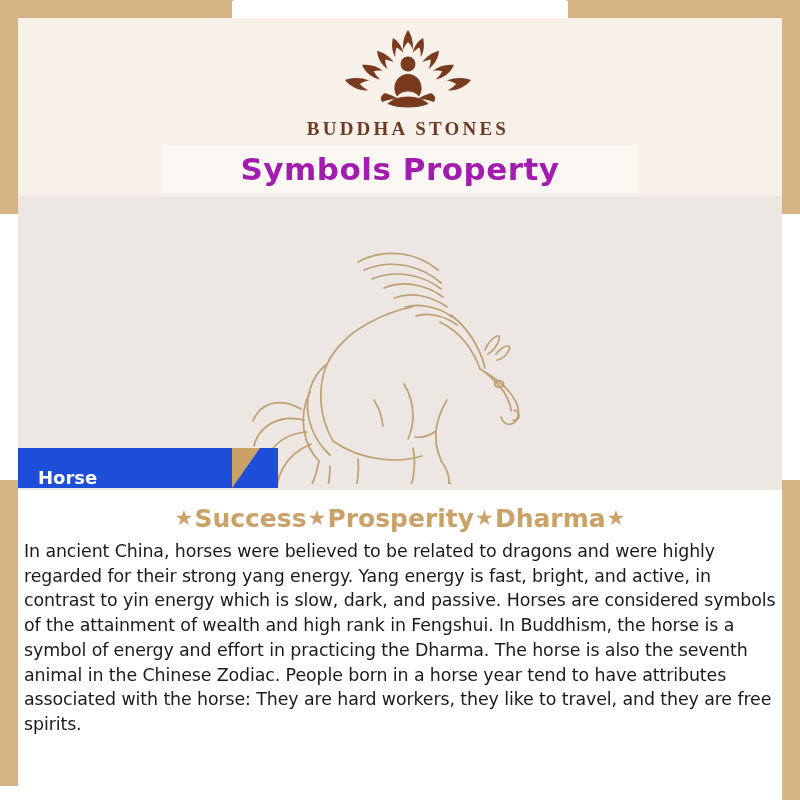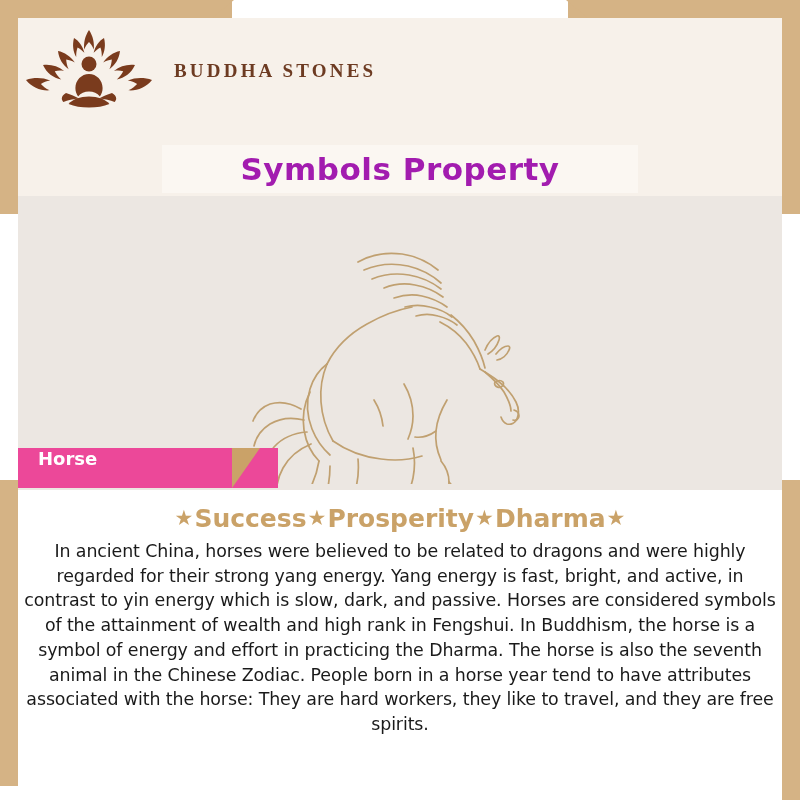--- a/index.html
+++ b/index.html
@@ -83,22 +83,23 @@
   .top-panel {
     position: absolute;
     left: 18px; top: 18px;
     width: 764px; height: 178px;
     background: #f7f1ea;
   }
 
   
   .logo-wrap {
     position: absolute;
-    left: 4px; right: 0; top: 24px;
+    left: 16px; right: 0; top: 24px;
     display: flex;
+    flex-direction: column;
     align-items: center;
   }
   .logo-mark {
     width: 170px;
     height: 88px;
   }
   .brand-name {
     margin-top: 6px;
     font-size: 19px;
     letter-spacing: 3.2px;
@@ -139,23 +140,23 @@
     top: 8px;
     width: 380px;
     height: 280px;
   }
 
   
   .label-tag {
     position: absolute;
     left: 18px; top: 448px;
     width: 260px; height: 40px;
-    background: #ec4899;
+    background: #1d4ed8;
     display: flex;
-    align-items: flex-start;
+    align-items: flex-end;
   }
   .label-tag .tag-text {
     margin-left: 20px;
     color: #ffffff;
     font-size: 18px;
     font-weight: 700;
     font-family: "DejaVu Sans", sans-serif;
   }
   .label-tag-diag {
     position: absolute;
@@ -187,21 +188,21 @@
     font-size: 21px;
     line-height: 1;
     padding: 0 1px;
   }
   .body-text {
     margin: 6px 6px 0 6px;
     font-size: 17.4px;
     line-height: 1.42;
     color: #1a1a1a;
     font-family: "DejaVu Sans", sans-serif;
-    text-align: center;
+    text-align: left;
     letter-spacing: -0.1px;
   }
 </style>
 </head>
 <body>
 
 <div class="page">
 
   <div class="corner-tl"></div>
   <div class="corner-tl-bar"></div>

